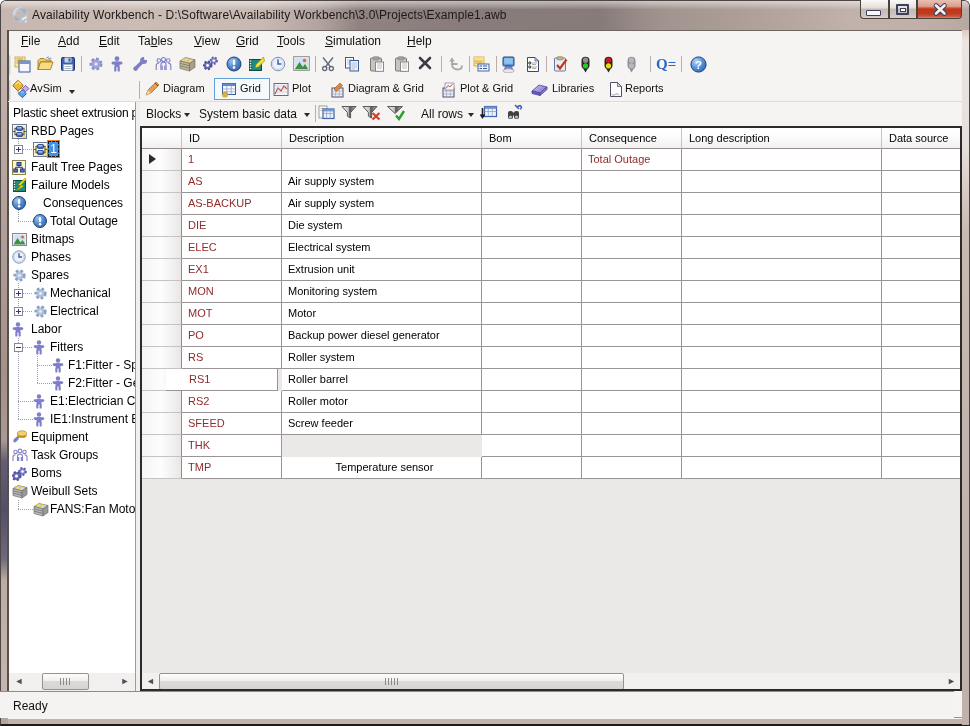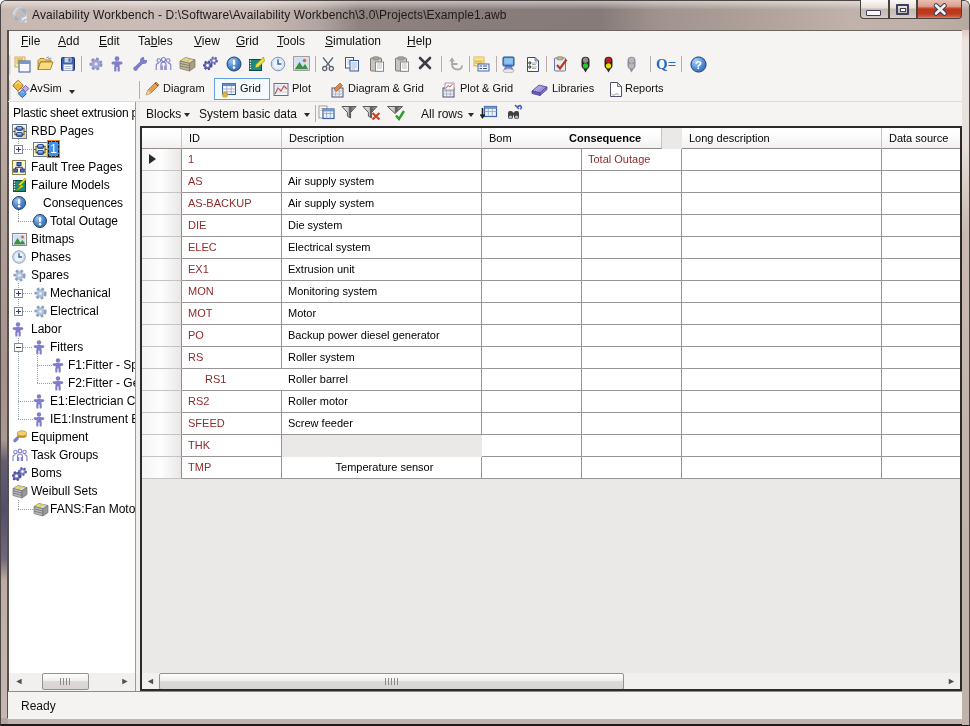--- a/index.html
+++ b/index.html
@@ -40,21 +40,21 @@
   
   .hcell{position:absolute;top:0;height:21px;background:linear-gradient(to bottom,#ffffff 0%,#fcfcfc 40%,#f1f0ef 100%);border-right:1px solid #c6c3c2;border-bottom:1px solid #928d8c;box-sizing:border-box;font-size:11px;color:#000;line-height:20px;padding-left:7px;}
   .rsel{position:absolute;left:0;width:40px;height:22px;background:linear-gradient(to right,#f6f5f5 0%,#fdfdfd 50%,#e9e7e6 100%);border-right:1px solid #928d8c;border-bottom:1px solid #c6c3c2;box-sizing:border-box;}
   .cell{position:absolute;height:22px;background:#fff;border-right:1px solid #9a9494;border-bottom:1px solid #9a9494;box-sizing:border-box;font-size:11px;line-height:21px;padding-left:6px;white-space:nowrap;overflow:hidden;}
   .idc{color:#8f2b2b;}
   
   .sbtrack{background:#f1f0ef;}
   .sbthumb{background:linear-gradient(to bottom,#fdfdfd,#f0efee 45%,#dcdad8 50%,#d6d3d1);border:1px solid #95938f;border-radius:2px;box-sizing:border-box;}
   .arr{font-size:9px;color:#4d5057;line-height:17px;text-align:center;}
   
-  #status{left:8px;top:691px;width:954px;height:27px;background:#f4f3f2;border-top:1px solid #8f8b89;box-sizing:border-box;}
+  #status{left:0;top:691px;width:954px;height:27px;background:#f4f3f2;border-top:1px solid #8f8b89;box-sizing:border-box;}
 </style>
 </head>
 <body>
 <div id="win">
   <div id="frame" class="abs"></div>
 
   <div class="abs" style="left:962px;top:20px;width:7px;height:705px;background:linear-gradient(to bottom,#d8b49f 0%,#ece4e0 3%,#e7dfda 18%,#c9b9b1 30%,#c2b3ac 60%,#c0b1aa 97%);"></div>
   <div class="abs" style="left:1px;top:30px;width:7px;height:688px;background:linear-gradient(to bottom,#c6b8b1 0%,#b3a29a 25%,#a3918a 50%,#b0a098 68%,#c0b1aa 87%,#c6b7b0 100%);"></div>
   <div class="abs" style="left:1px;top:440px;width:7px;height:140px;background:linear-gradient(to bottom,rgba(40,44,90,0) 0%,rgba(40,44,90,0.55) 15%,rgba(30,34,80,0.65) 50%,rgba(40,44,90,0.5) 85%,rgba(40,44,90,0) 100%);"></div>
   <div class="abs" style="left:8px;top:718px;width:954px;height:6px;background:#c3b4ad;"></div>
@@ -678,21 +678,21 @@
         <circle cx="5.5" cy="13" r="1.6" fill="#a8c0e0"></circle>
         <circle cx="11.5" cy="13" r="1.6" fill="#a8c0e0"></circle>
       </svg></div>
   <div id="gridbox" class="abs"></div>
   <div id="grid" class="abs" style="left:142px;top:128px;width:818px;height:561px;overflow:hidden;">
 
     <div class="hcell" style="left:0px;width:40px;padding-left:0;"></div>
     <div class="hcell" style="left:40px;width:100px;">ID</div>
     <div class="hcell" style="left:140px;width:200px;">Description</div>
     <div class="hcell" style="left:340px;width:100px;">Bom</div>
-    <div class="hcell" style="left:420px;width:100px;font-weight:bold;">Consequence</div>
+    <div class="hcell" style="left:440px;width:100px;">Consequence</div>
     <div class="hcell" style="left:540px;width:200px;">Long description</div>
     <div class="hcell" style="left:740px;width:79px;border-right:none;">Data source</div>
     <div class="rsel" style="top:21px;">
         <div style="position:absolute;left:7px;top:5px;width:0;height:0;border-left:7px solid #2a2a2a;border-top:5px solid transparent;border-bottom:5px solid transparent;"></div>
       </div>
     <div class="cell idc" style="left:40px;top:21px;width:100px;">1</div>
     <div class="cell" style="left:140px;top:21px;width:200px;"></div>
     <div class="cell" style="left:340px;top:21px;width:100px;"></div>
     <div class="cell idc" style="left:440px;top:21px;width:100px;">Total Outage</div>
     <div class="cell" style="left:540px;top:21px;width:200px;"></div>
@@ -754,21 +754,21 @@
     <div class="cell" style="left:540px;top:197px;width:200px;"></div>
     <div class="cell" style="left:740px;top:197px;width:79px;border-right:none;"></div>
     <div class="rsel" style="top:219px;"></div>
     <div class="cell idc" style="left:40px;top:219px;width:100px;">RS</div>
     <div class="cell" style="left:140px;top:219px;width:200px;">Roller system</div>
     <div class="cell" style="left:340px;top:219px;width:100px;"></div>
     <div class="cell" style="left:440px;top:219px;width:100px;"></div>
     <div class="cell" style="left:540px;top:219px;width:200px;"></div>
     <div class="cell" style="left:740px;top:219px;width:79px;border-right:none;"></div>
     <div class="rsel" style="top:241px;"></div>
-    <div class="cell idc" style="left:40px;top:241px;width:112px;padding-left:23px;">RS1</div>
+    <div class="cell idc" style="left:24px;top:241px;width:112px;padding-left:23px;">RS1</div>
     <div class="cell" style="left:140px;top:241px;width:200px;">Roller barrel</div>
     <div class="cell" style="left:340px;top:241px;width:100px;"></div>
     <div class="cell" style="left:440px;top:241px;width:100px;"></div>
     <div class="cell" style="left:540px;top:241px;width:200px;"></div>
     <div class="cell" style="left:740px;top:241px;width:79px;border-right:none;"></div>
     <div class="rsel" style="top:263px;"></div>
     <div class="cell idc" style="left:40px;top:263px;width:100px;">RS2</div>
     <div class="cell" style="left:140px;top:263px;width:200px;">Roller motor</div>
     <div class="cell" style="left:340px;top:263px;width:100px;"></div>
     <div class="cell" style="left:440px;top:263px;width:100px;"></div>

